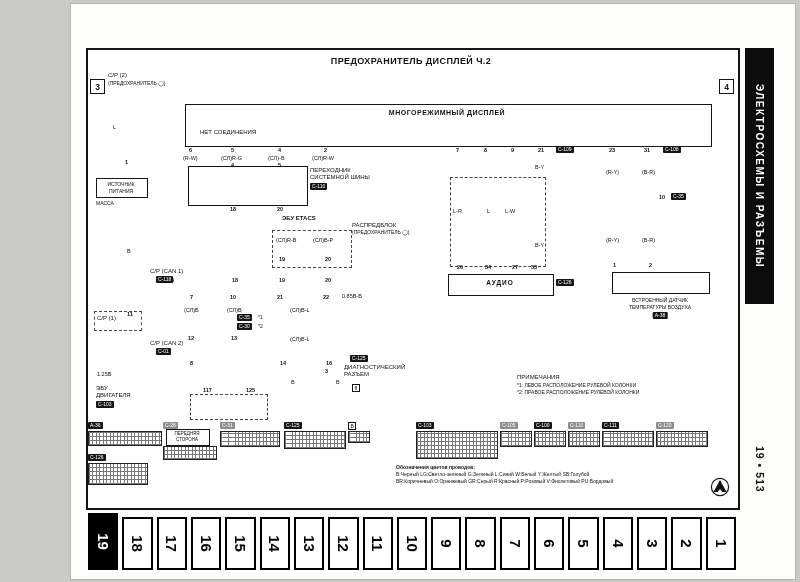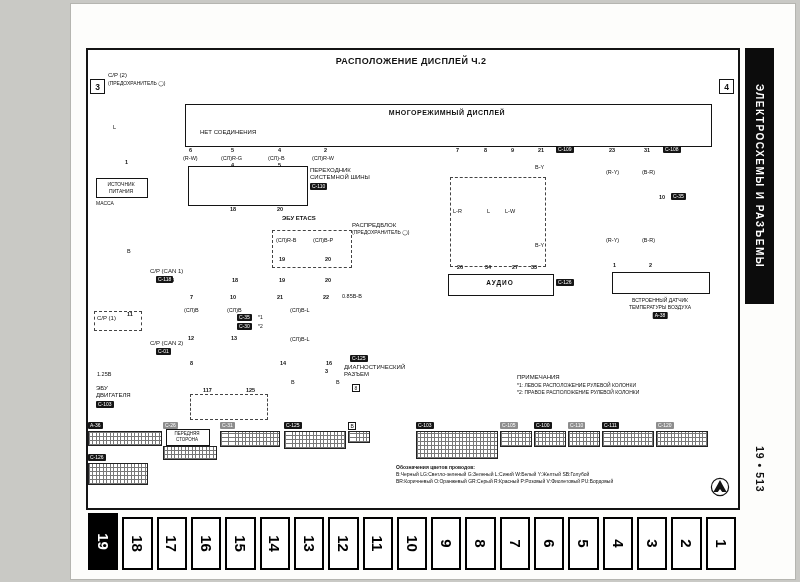--- a/index.html
+++ b/index.html
@@ -124,21 +124,21 @@
         <rect x="331" y="353" width="4" height="6.5"></rect>
     </g>
     <g fill="#1a1a1a">
       <polygon points="117,396 127,396 122,404"></polygon>
       <polygon points="298,221 307,221 302.5,228"></polygon>
       <polygon points="356,239 365,239 360.5,246"></polygon>
     </g>
   </svg>
 
   <div class="frame"></div>
-  <div class="title">РАСПОЛОЖЕНИЕ ДИСПЛЕЙ Ч.2</div>
+  <div class="title">ПРЕДОХРАНИТЕЛЬ ДИСПЛЕЙ Ч.2</div>
   <div class="marker m3">3</div>
   <div class="marker m4">4</div>
 
   <div class="bx" style="left: 185px; top: 104px; width: 525px; height: 41px;"></div>
     <div class="bx" style="left: 96px; top: 178px; width: 50px; height: 18px;"></div>
     <div class="bx" style="left: 188px; top: 166px; width: 118px; height: 38px;"></div>
     <div class="bx dash" style="left: 272px; top: 230px; width: 78px; height: 36px;"></div>
     <div class="bx dash" style="left: 94px; top: 311px; width: 46px; height: 18px;"></div>
     <div class="bx dash" style="left: 190px; top: 394px; width: 76px; height: 24px;"></div>
     <div class="bx dash" style="left: 450px; top: 177px; width: 94px; height: 88px;"></div>

